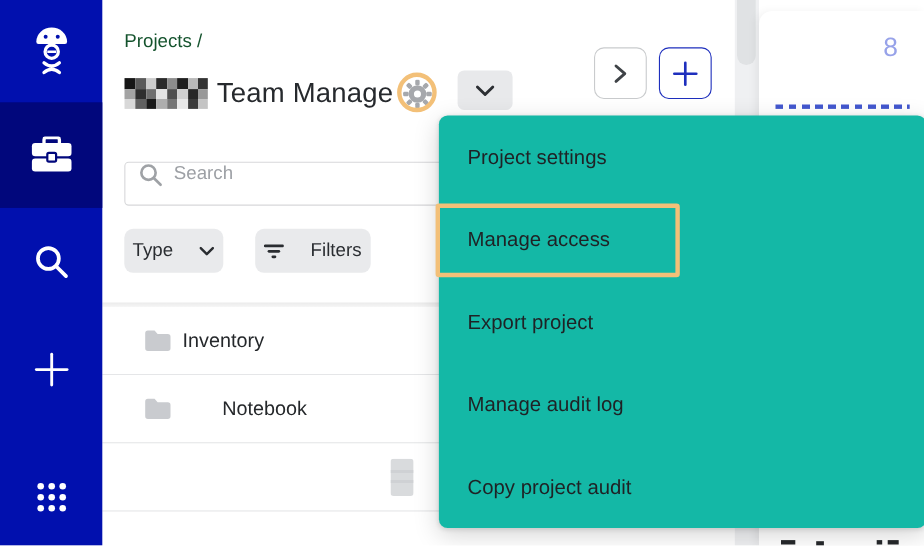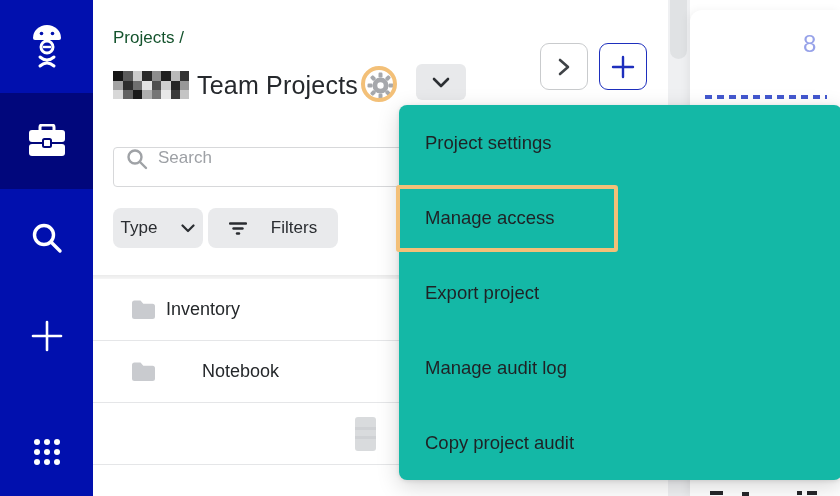--- a/index.html
+++ b/index.html
@@ -29,21 +29,21 @@
   .sq-btn { position:absolute; top:43px; width:48px; height:47px; background:#fff; display:flex; align-items:center; justify-content:center; border-radius:9px; cursor:pointer; }
   .expand-btn { left:447px; border:1px solid #c9cbcd; }
   .add-btn { left:506px; border:1.5px solid #1e2fbd; }
 
   .search-box { position:absolute; left:20px; top:147px; width:440px; height:40px; border:1px solid #d7d8da; border-radius:4px; background:#fff; display:flex; align-items:flex-start; padding:0 12px; }
   .search-box input { border:none; outline:none; font-family:"Liberation Sans",sans-serif; font-size:17px; color:#3d4145; margin-left:10px; width:300px; background:transparent; }
   .search-box input::placeholder { color:#9da0a5; }
 
   .pill { position:absolute; top:208px; height:40px; background:#e9eaec; border:none; border-radius:8px; display:flex; align-items:center; justify-content:center; gap:24px; font-family:"Liberation Sans",sans-serif; font-size:17px; color:#2a2d31; cursor:pointer; }
   .type-pill { left:20px; width:90px; }
-  .filters-pill { left:115px; width:130px; }
+  .filters-pill { left:139px; width:105px; }
 
   .list-shadow { position:absolute; left:0; top:275px; width:575px; height:8px; background:linear-gradient(to bottom, rgba(0,0,0,0.08), rgba(0,0,0,0)); }
   .row { position:absolute; left:0; width:575px; height:62px; display:flex; align-items:center; border-bottom:1px solid #e5e6e8; background:#fff; cursor:pointer; }
   .row1 { top:279px; } .row2 { top:341px;gap:36px; }
   .row .ficon { margin-left:38px; margin-right:10px; }
   .row-label { font-size:18px; color:#25282b; }
   .row-div3 { position:absolute; left:0; top:464px; width:575px; height:1px; background:#e5e6e8; }
   .hidden-frag { position:absolute; left:262px; top:417px; width:21px; height:34px; background:#d9dbdd; border-radius:3px;
     background-image:linear-gradient(to bottom, transparent 10px, #cfd1d4 10px, #cfd1d4 13px, transparent 13px, transparent 19px, #cfd1d4 19px, #cfd1d4 22px, transparent 22px); }
 
@@ -160,21 +160,21 @@
             <rect x="10" y="19" width="10" height="9" fill="#616161"></rect>
           <rect x="20" y="19" width="9" height="9" fill="#1a1a1a"></rect>
             <rect x="29" y="19" width="10" height="9" fill="#aeaeae"></rect>
           <rect x="39" y="19" width="9" height="9" fill="#757575"></rect>
             <rect x="48" y="19" width="10" height="9" fill="#e8e8e8"></rect>
           <rect x="58" y="19" width="9" height="9" fill="#3b3b3b"></rect>
             <rect x="67" y="19" width="9" height="9" fill="#c4c4c4"></rect>
         </g>
       </svg>
     </span>
-    <span class="page-title">Team Projects</span>
+    <span class="page-title">Team Manage</span>
     <span class="gear-wrap">
       <span>
         <svg width="27" height="27" viewBox="0 0 27 27">
           <g fill="#a6a8ac">
             <circle cx="13.5" cy="13.5" r="8"></circle>
             <g>
               <rect x="11.5" y="0.5" width="4" height="5" rx="1.2"></rect>
               <rect x="11.5" y="21.5" width="4" height="5" rx="1.2"></rect>
               <rect x="0.5" y="11.5" width="5" height="4" rx="1.2"></rect>
               <rect x="21.5" y="11.5" width="5" height="4" rx="1.2"></rect>

